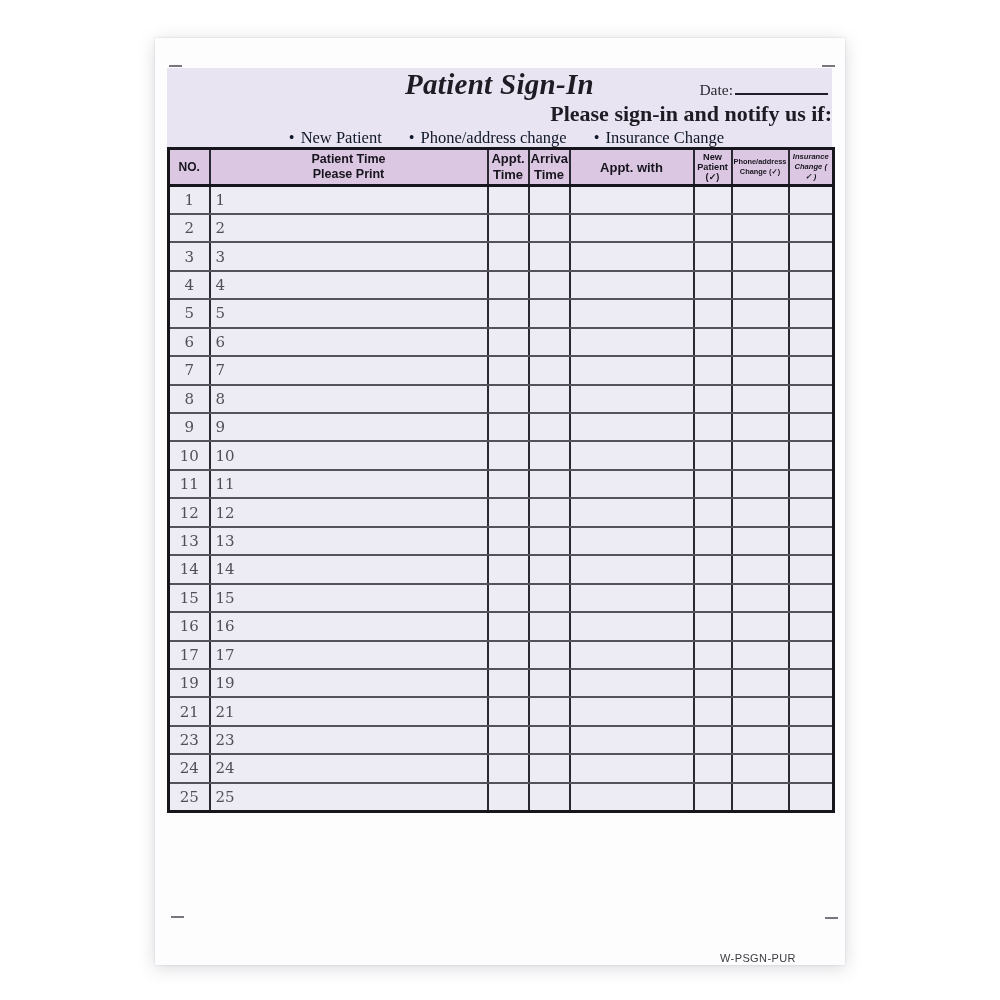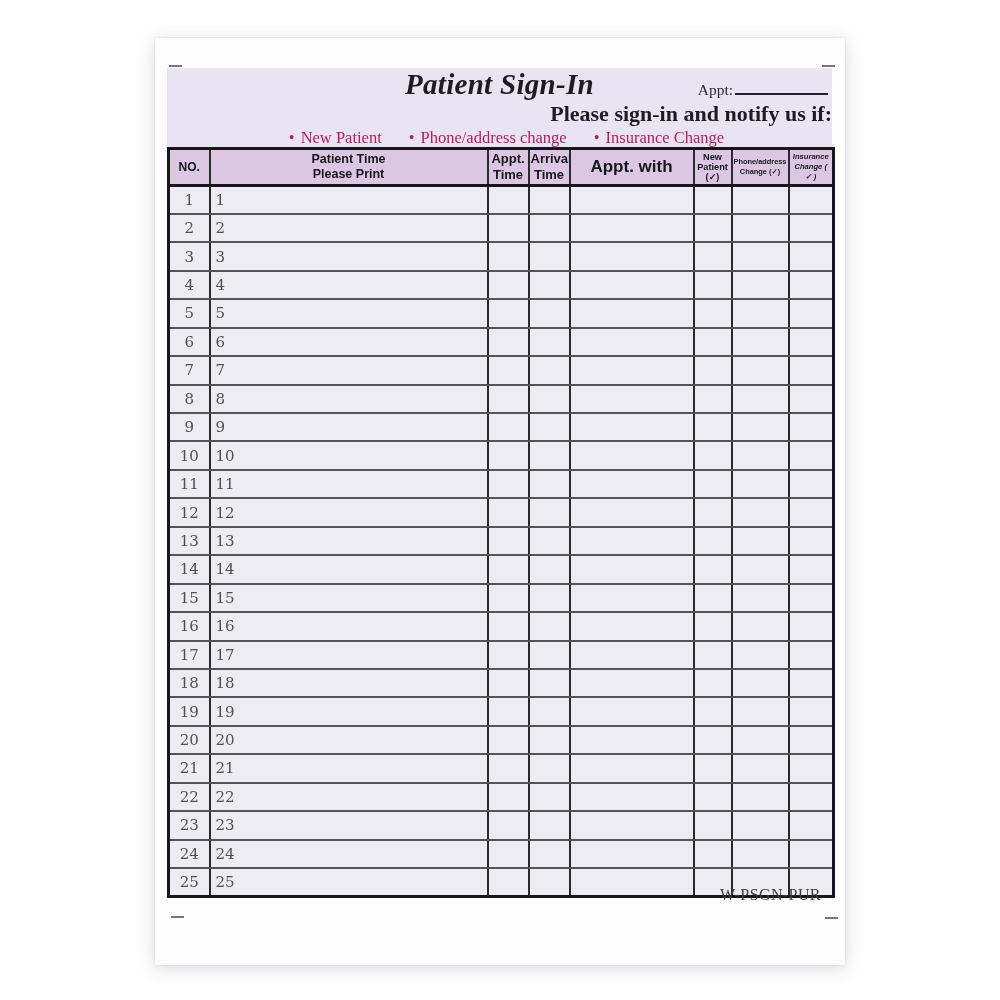--- a/index.html
+++ b/index.html
@@ -28,41 +28,41 @@
     color:var(--text, #1d1b23); letter-spacing:.3px;
   }
   .date { position:absolute; right:4px; top:13px; font-size:15.5px; color:#2b2933; }
   .date-line { display:inline-block; width:93px; height:12px; border-bottom:2px solid #1f1e26; margin-left:2px; }
   .subtitle {
     margin-top:1px; text-align:right;
     font-weight:bold; font-size:22px; line-height:1.05; color:var(--text, #1d1b23);
   }
   .bullets {
     margin-top:3px; display:flex; justify-content:center; gap:27px;
-    font-size:16.5px; color:#be185d; white-space:nowrap;padding-left:14px;
+    font-size:16.5px; color:#0f172a; white-space:nowrap;padding-left:14px;
   }
   .bullet-item .b { margin-right:6px; }
 
   table.signin {
     position:absolute; left:12px; top:109px; width:665px;
     border-collapse:collapse; table-layout:fixed;
     border:3px solid #17161d;
   }
   thead th {
     background:var(--header_cell, #dcc7e3);
     border:2px solid var(--grid, #2a2931);
     border-bottom:3px solid #17161d;
     height:37px; vertical-align:middle; text-align:center;
     font-family:"Liberation Sans", sans-serif; font-weight:bold; color:#17151d;
     padding:1px; overflow:hidden;
   }
   .th-no   { font-size:12px;margin-top:20px; }
   .th-name { font-size:12.5px; line-height:1.2; }
   .th-appt, .th-arr { font-size:13px; line-height:1.2; }
-  .th-with { font-size:17px;margin-top:9px; }
+  .th-with { font-size:13px;margin-top:9px; }
   .th-new  { font-size:9.2px;  line-height:1.12;margin-top:24px; }
   .th-phone{ font-size:7.4px;  line-height:1.3; }
   .th-ins  { font-size:7.6px;  line-height:1.3;font-style:italic; }
 
   tbody td {
     background:var(--row_bg, #edebf3);
     border-left:2px solid var(--grid, #3a3941);
     border-right:2px solid var(--grid, #3a3941);
     border-top:2px solid var(--row_line, #54535c);
     border-bottom:2px solid var(--row_line, #54535c);
@@ -71,39 +71,39 @@
   td.no {
     text-align:center;
     font-family:"DejaVu Serif", serif; font-size:15px; color:var(--digit, #504f58);
   }
   td.name { padding-left:5px; text-align:left; }
   td.name .dup {
     font-family:"DejaVu Serif", serif; font-size:15px; color:var(--digit, #504f58);
   }
 
   .code {
-    position:absolute; left:565px; top:848px; width:110px;
-    font-family:Liberation Serif, serif; font-size:16px; letter-spacing:.4px; color:#3c3c42;
+    position:absolute; left:565px; top:914px; width:110px;
+    font-family:Liberation Sans, sans-serif; font-size:11px; letter-spacing:.4px; color:#3c3c42;
   }
 </style>
 </head>
 <body>
 
 <div class="stage">
   <div class="sheet">
 
     <div class="crop-mark crop-tl"></div>
     <div class="crop-mark crop-tr"></div>
     <div class="crop-mark crop-bl"></div>
     <div class="crop-mark crop-br"></div>
 
     <div class="band">
       <h1>Patient Sign-In</h1>
       <div class="date">
-        <span>Appt:</span><span class="date-line"></span>
+        <span>Date:</span><span class="date-line"></span>
       </div>
       <div class="subtitle">Please sign-in and notify us if:</div>
       <div class="bullets">
         <span class="bullet-item"><span class="b">•</span><span>New Patient</span></span>
         <span class="bullet-item"><span class="b">•</span><span>Phone/address change</span></span>
         <span class="bullet-item"><span class="b">•</span><span>Insurance Change</span></span>
       </div>
     </div>
 
     <table class="signin">
@@ -368,84 +368,48 @@
               <span class="dup">17</span>
             </td>
             <td></td>
             <td></td>
             <td></td>
             <td></td>
             <td></td>
             <td></td>
           </tr>
 
-          <tr>
-            <td class="no">18</td>
-            <td class="name">
-              <span class="dup">18</span>
-            </td>
-            <td></td>
-            <td></td>
-            <td></td>
-            <td></td>
-            <td></td>
-            <td></td>
-          </tr>
 
           <tr>
             <td class="no">19</td>
             <td class="name">
               <span class="dup">19</span>
             </td>
             <td></td>
             <td></td>
             <td></td>
             <td></td>
             <td></td>
             <td></td>
           </tr>
 
-          <tr>
-            <td class="no">20</td>
-            <td class="name">
-              <span class="dup">20</span>
-            </td>
-            <td></td>
-            <td></td>
-            <td></td>
-            <td></td>
-            <td></td>
-            <td></td>
-          </tr>
 
           <tr>
             <td class="no">21</td>
             <td class="name">
               <span class="dup">21</span>
             </td>
             <td></td>
             <td></td>
             <td></td>
             <td></td>
             <td></td>
             <td></td>
           </tr>
 
-          <tr>
-            <td class="no">22</td>
-            <td class="name">
-              <span class="dup">22</span>
-            </td>
-            <td></td>
-            <td></td>
-            <td></td>
-            <td></td>
-            <td></td>
-            <td></td>
-          </tr>
 
           <tr>
             <td class="no">23</td>
             <td class="name">
               <span class="dup">23</span>
             </td>
             <td></td>
             <td></td>
             <td></td>
             <td></td>

